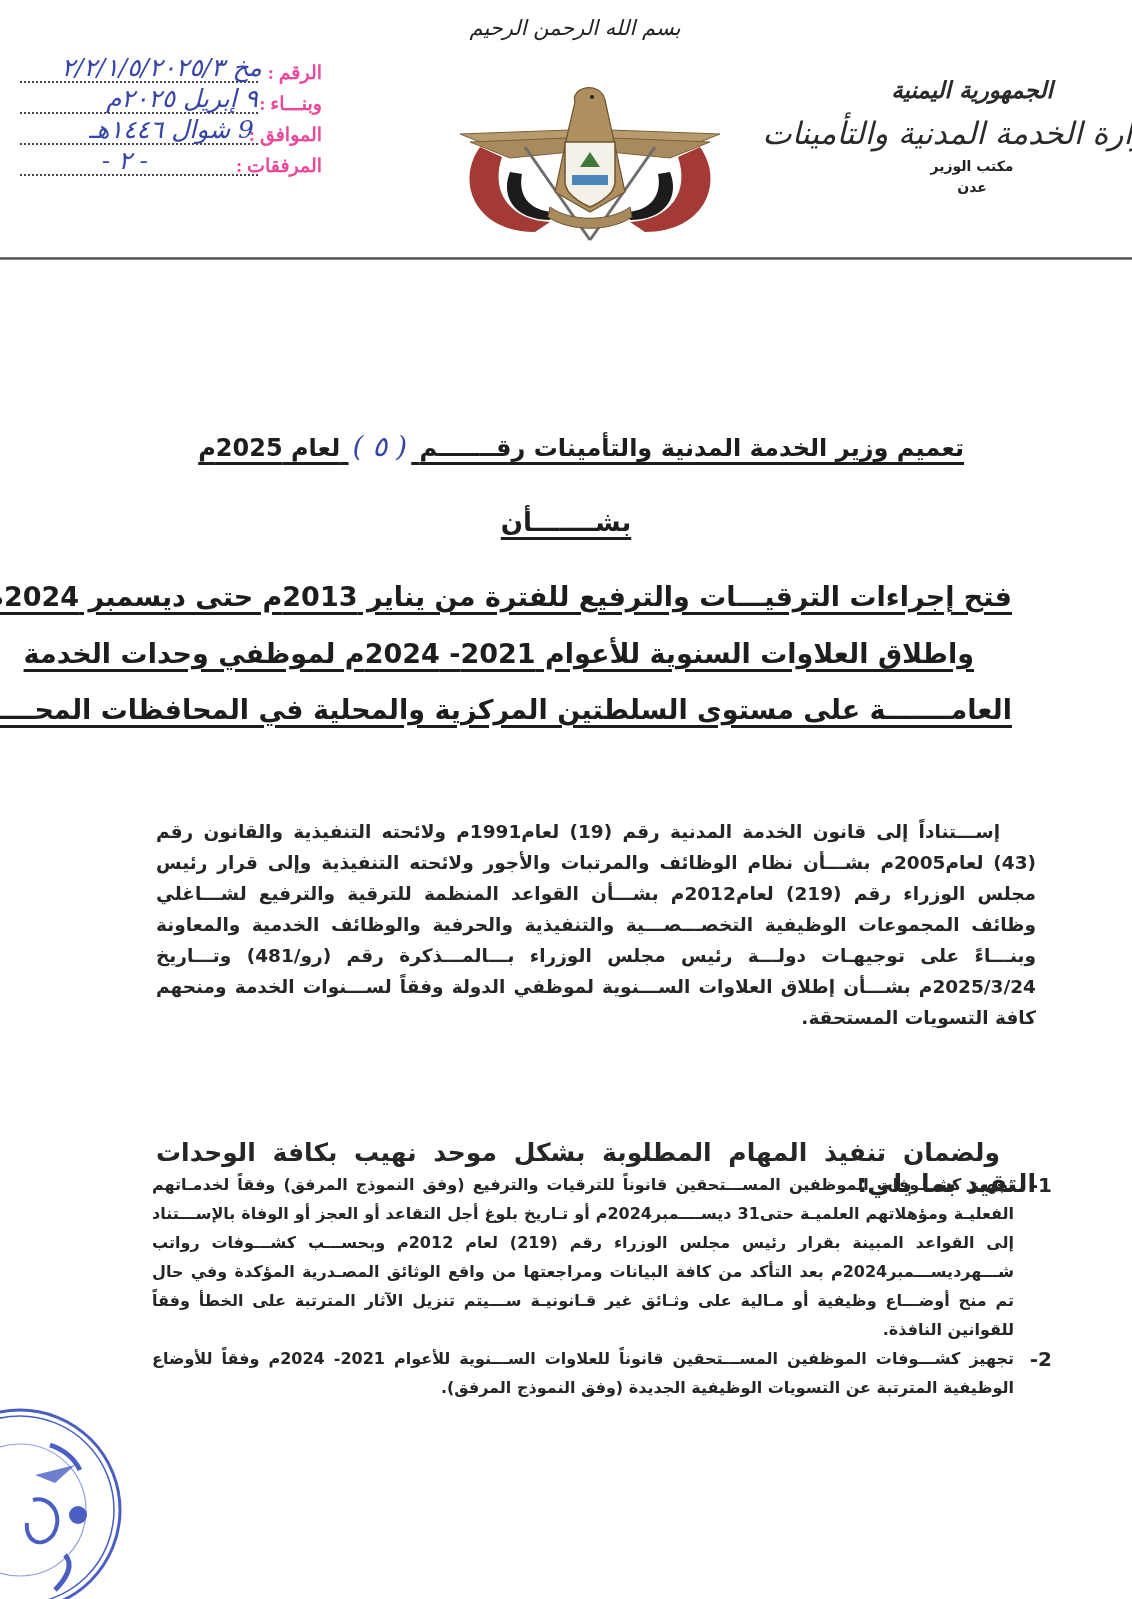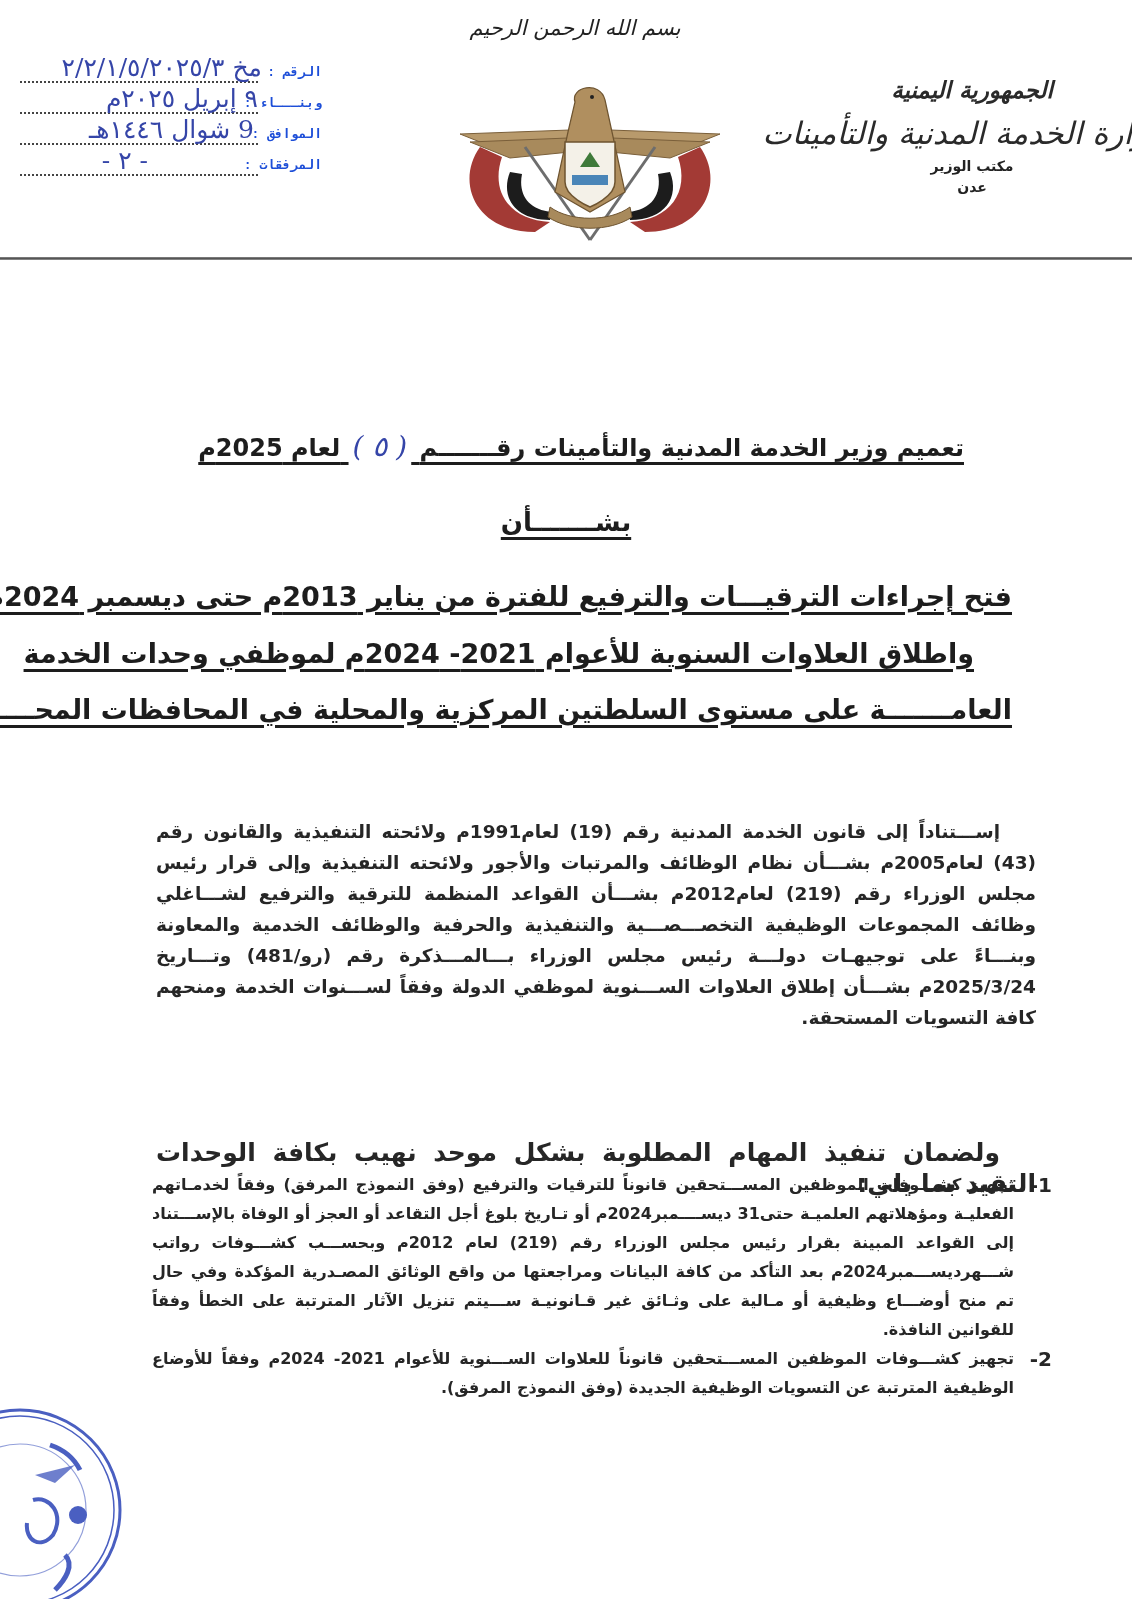--- a/index.html
+++ b/index.html
@@ -34,31 +34,31 @@
 
     
     .ref-block {
       left: 0; top: 52px; width: 340px;
     }
     .ref-row {
       position: relative; height: 31px; display: flex; align-items: flex-end;
       direction: rtl;
     }
     .ref-label {
-      font-family: Liberation Mono, monospace; font-weight: bold; font-size: 13px;
-      color: #1d4ed8; width: 82px; padding-right: 18px; white-space: nowrap;
+      font-family: Liberation Serif, serif; font-weight: bold; font-size: 19px;
+      color: #ec4899; width: 82px; padding-right: 18px; white-space: nowrap;
       line-height: 20px;
     }
     .ref-dots {
       flex: 1; border-bottom: 2px dotted #444; height: 18px; position: relative;
       margin-left: 20px;
     }
     .ref-value {
       position: absolute; right: 0; bottom: -2px;
-      font-family: "DejaVu Serif", "Liberation Serif", serif; 
+      font-family: "DejaVu Serif", "Liberation Serif", serif; font-style: italic;
       font-size: 25px; color: #3545a8; white-space: nowrap; line-height: 30px;
       direction: rtl;
     }
     .ref-row.first .ref-value { right: -4px; }
     .ref-row.third .ref-value { right: 4px; left: auto; }
     .ref-row.fourth .ref-value { right: 110px; }
 
     
     .basmala {
       left: 455px; top: 8px; width: 240px; text-align: center;

